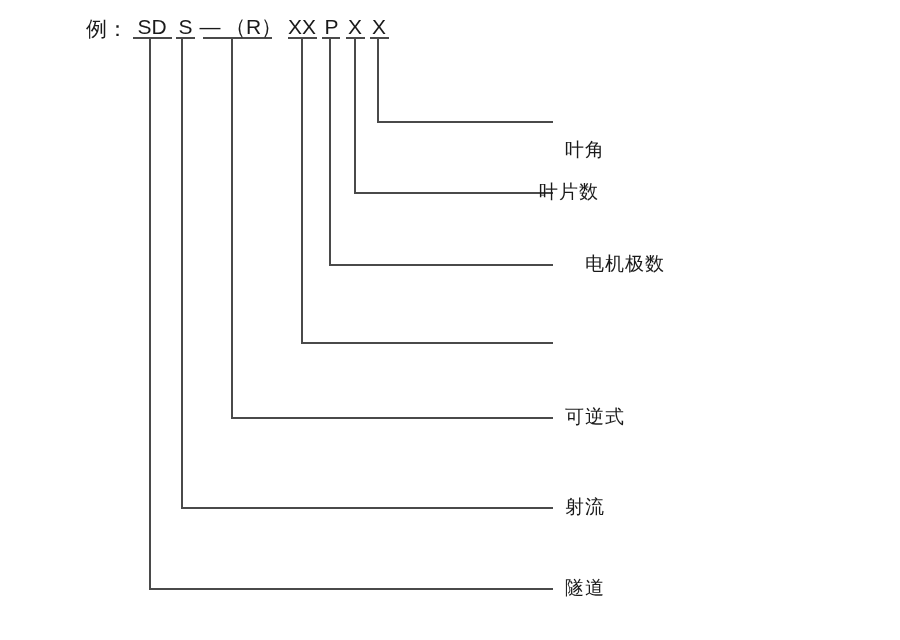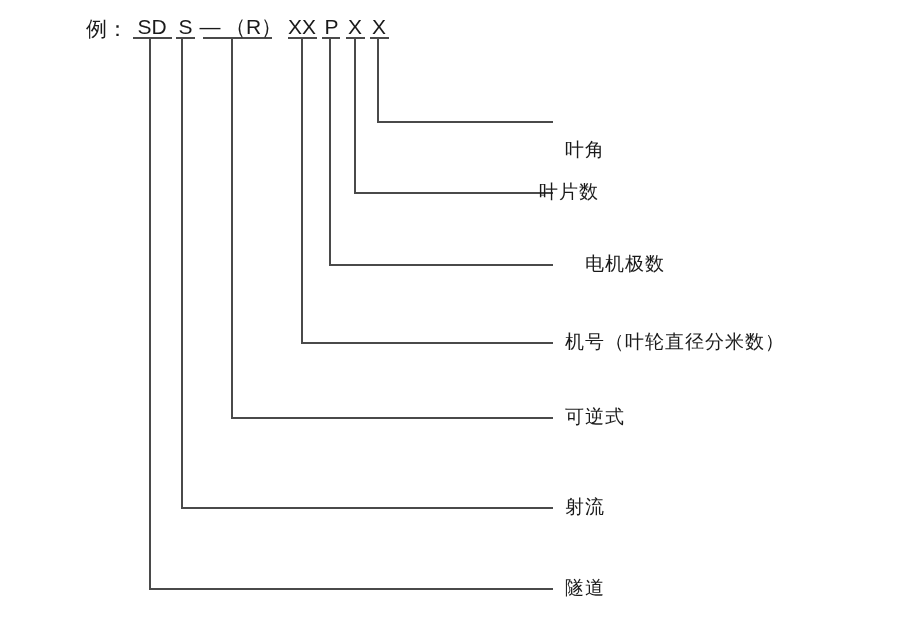--- a/index.html
+++ b/index.html
@@ -100,18 +100,17 @@
     <span class="code-seg" style="width:61px">（R）</span>
     <span class="code-seg" style="width:36px">XX</span>
     <span class="code-seg" style="width:23px">P</span>
     <span class="code-seg" style="width:24px">X</span>
     <span class="code-seg" style="width:24px">X</span>
   </div>
 
   <div class="label-text" style="left:565px; top:110px;margin-top:29px;">叶角</div>
   <div class="label-text" style="left:539px; top:181px;">叶片数</div>
   <div class="label-text" style="left:565px; top:253px;margin-left:20px;">电机极数</div>
-  <div class="label-text" style="left:565px; top:331px;">机号（叶轮直径分米数）</div>
   <div class="label-text" style="left:565px; top:406px;">可逆式</div>
   <div class="label-text" style="left:565px; top:496px;">射流</div>
   <div class="label-text" style="left:565px; top:577px;">隧道</div>
 
 </div>
 
 </body></html>

